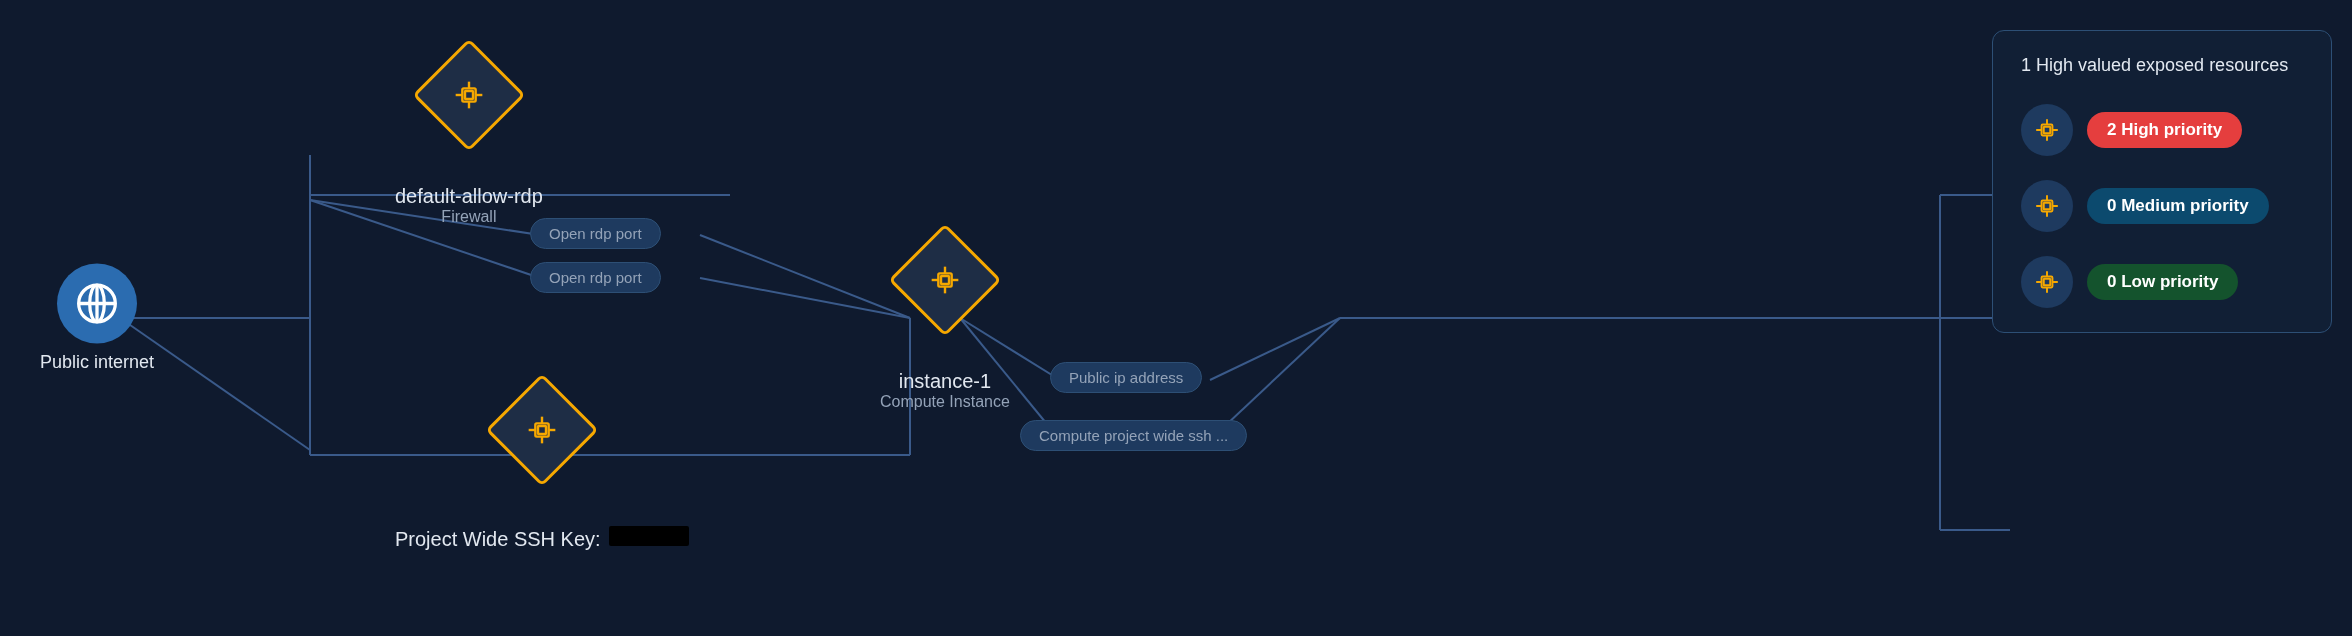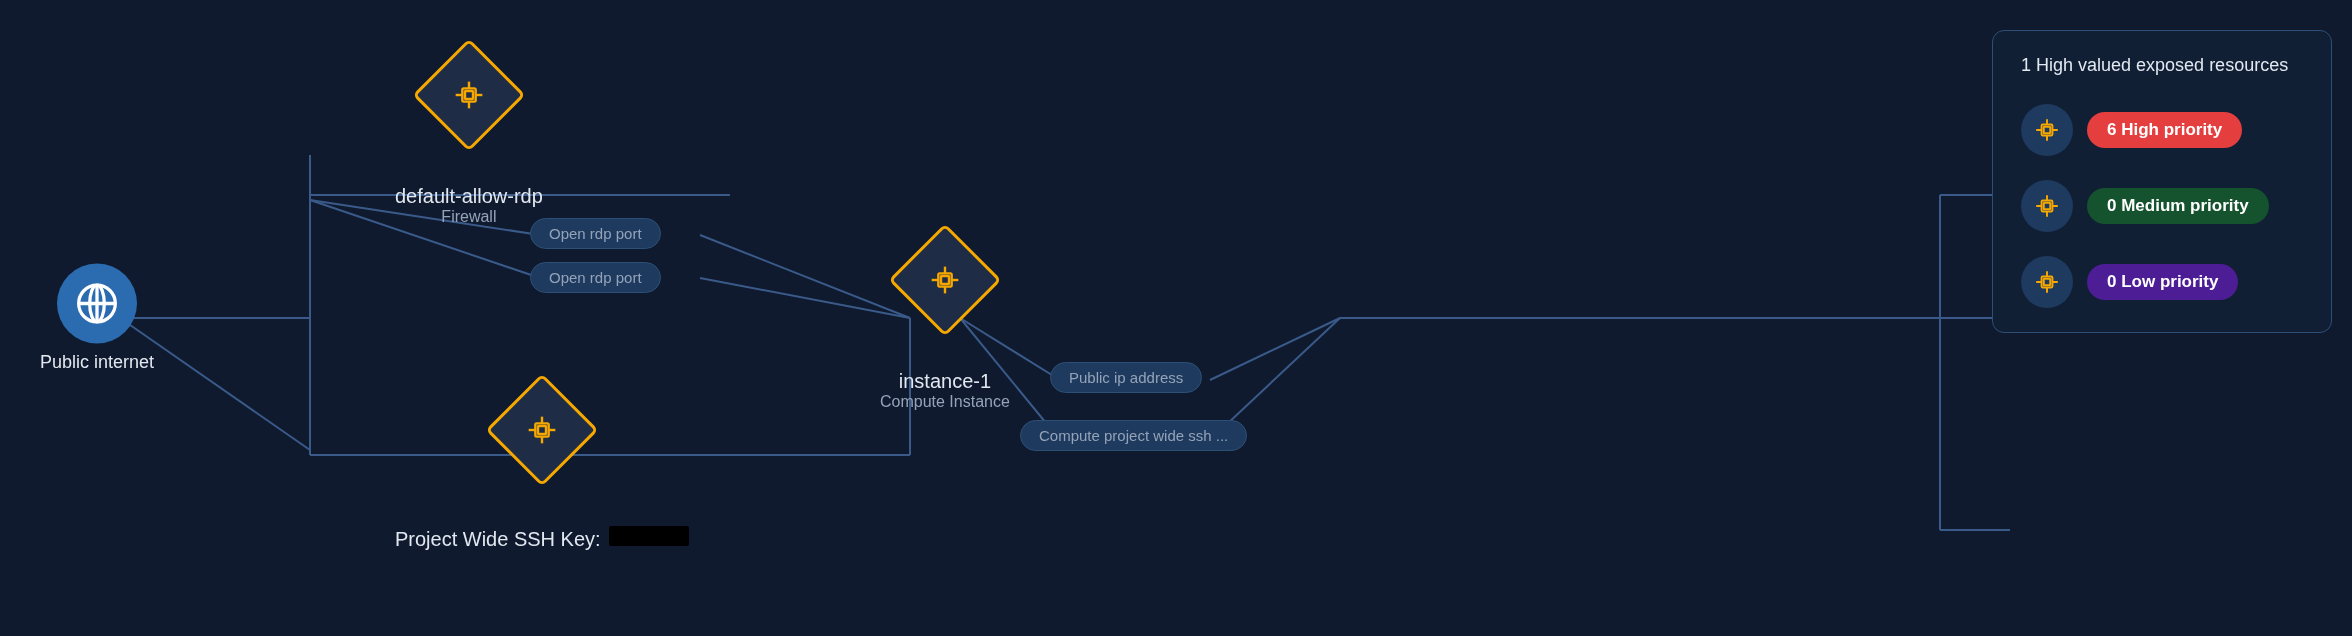--- a/index.html
+++ b/index.html
@@ -164,25 +164,25 @@
       padding: 8px 20px;
       font-size: 17px;
       font-weight: 600;
       white-space: nowrap;
     }
     .high-badge {
       background: #e53e3e;
       color: white;
     }
     .medium-badge {
+      background: #0c4a6e;
+      color: white;
+    }
+    .low-badge {
       background: #14532d;
-      color: white;
-    }
-    .low-badge {
-      background: #4c1d95;
       color: white;
     }
 
     
     .redacted {
       display: inline-block;
       background: #000;
       width: 80px;
       height: 20px;
       vertical-align: middle;
@@ -321,21 +321,21 @@
       <div class="panel-icon-circle">
         <svg viewBox="0 0 24 24" fill="none" stroke="#f6a800" stroke-width="1.8">
           <rect x="7" y="7" width="10" height="10" rx="1"></rect>
           <rect x="9" y="9" width="6" height="6" rx="0.5"></rect>
           <line x1="12" y1="2" x2="12" y2="7"></line>
           <line x1="12" y1="17" x2="12" y2="22"></line>
           <line x1="2" y1="12" x2="7" y2="12"></line>
           <line x1="17" y1="12" x2="22" y2="12"></line>
         </svg>
       </div>
-      <div class="priority-badge high-badge">6 High priority</div>
+      <div class="priority-badge high-badge">2 High priority</div>
     </div>
 
     <div class="panel-row">
       <div class="panel-icon-circle">
         <svg viewBox="0 0 24 24" fill="none" stroke="#f6a800" stroke-width="1.8">
           <rect x="7" y="7" width="10" height="10" rx="1"></rect>
           <rect x="9" y="9" width="6" height="6" rx="0.5"></rect>
           <line x1="12" y1="2" x2="12" y2="7"></line>
           <line x1="12" y1="17" x2="12" y2="22"></line>
           <line x1="2" y1="12" x2="7" y2="12"></line>

